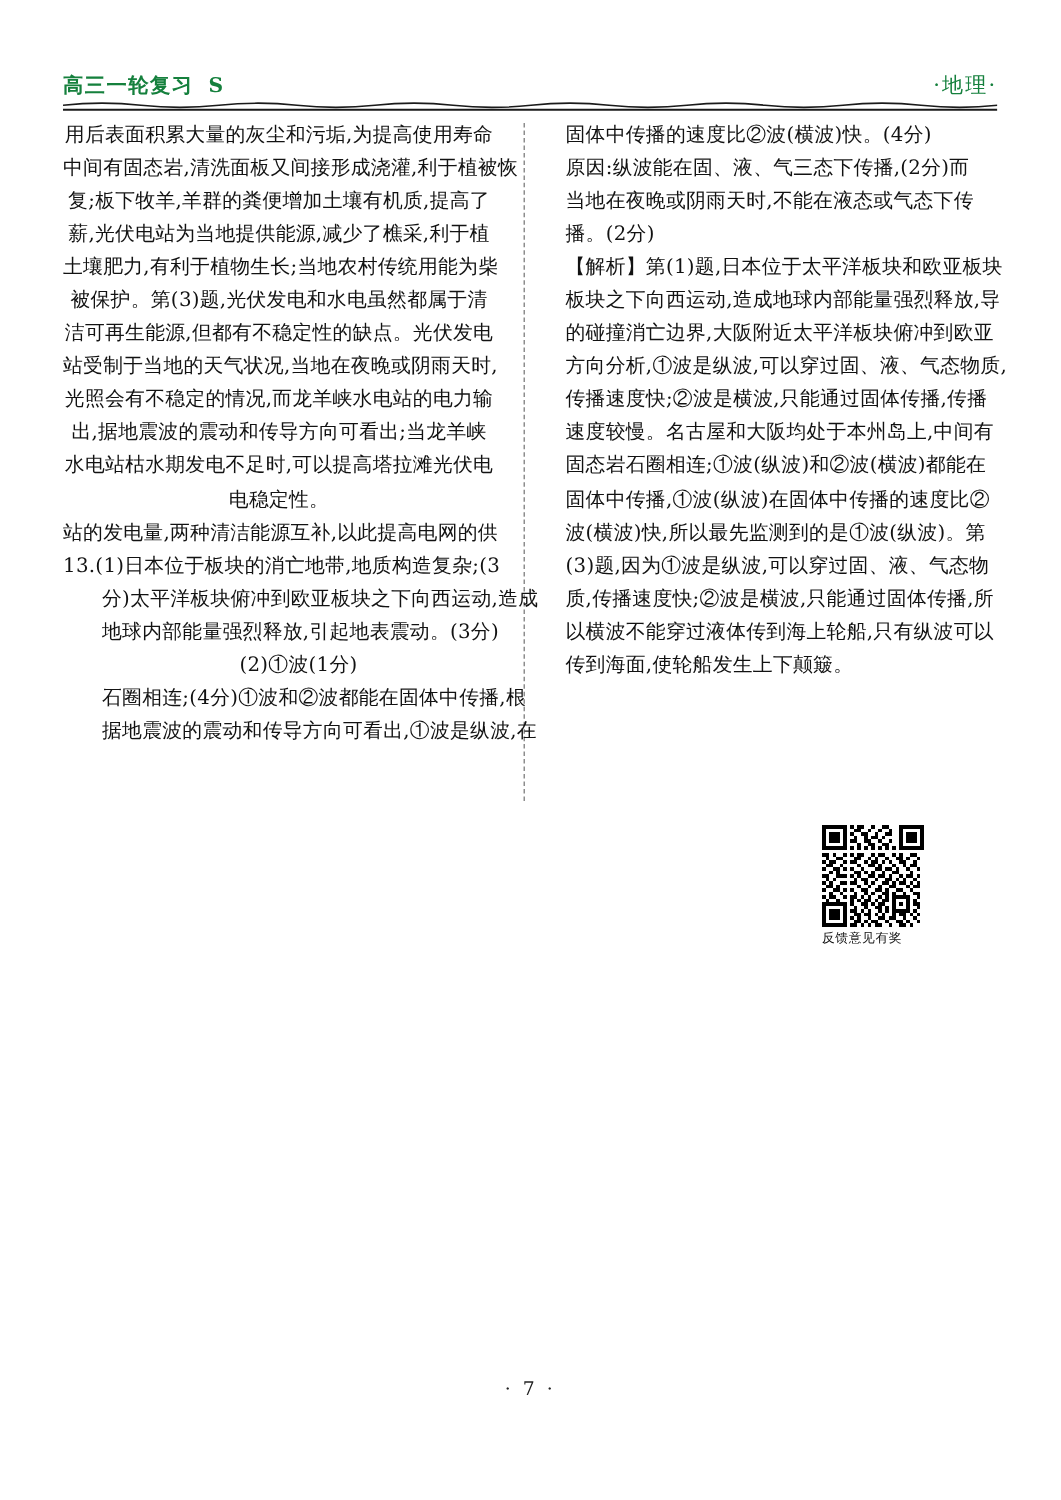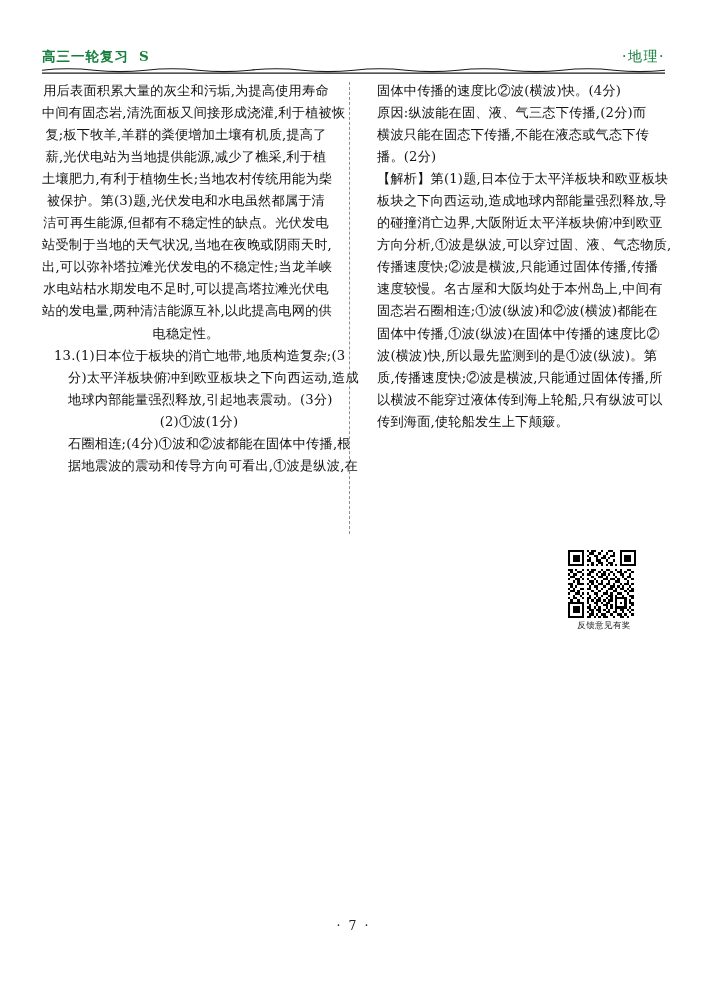--- a/index.html
+++ b/index.html
@@ -73,28 +73,27 @@
     margin:0;
     font-size:13.2px;
     line-height:22.05px;
     letter-spacing:0.2px;
     color:#121212;
     white-space:nowrap;
     font-family:"DejaVu Serif","Liberation Serif",serif;
   }
   p.line.ind2{ padding-left:26px;}
   p.line.hang{ padding-left:0;}
-  .num{ display:inline-block;margin-left:12px; }
+  .num{ display:inline-block; }
 
   
   .qrblock{
     position:absolute;
-    left:568px; top:550px;
+    left:548px; top:550px;
     width:72px;
-    text-align:center;
   }
   .qr{
     width:68px;height:68px;
     display:block;
     background:#fff;
   }
   .qrcap{
     margin-top:2px;
     font-size:8.5px;
     letter-spacing:0.4px;
@@ -136,48 +135,50 @@
 
     <div class="col col-left">
       <p class="line">用后表面积累大量的灰尘和污垢,为提高使用寿命</p>
       <p class="line">中间有固态岩,清洗面板又间接形成浇灌,利于植被恢</p>
       <p class="line">复;板下牧羊,羊群的粪便增加土壤有机质,提高了</p>
       <p class="line">薪,光伏电站为当地提供能源,减少了樵采,利于植</p>
       <p class="line">土壤肥力,有利于植物生长;当地农村传统用能为柴</p>
       <p class="line">被保护。第(3)题,光伏发电和水电虽然都属于清</p>
       <p class="line">洁可再生能源,但都有不稳定性的缺点。光伏发电</p>
       <p class="line">站受制于当地的天气状况,当地在夜晚或阴雨天时,</p>
-      <p class="line">出,可以弥补塔拉滩光伏发电的不稳定性;当龙羊峡</p>
+      <p class="line">光照会有不稳定的情况,而龙羊峡水电站的电力输</p>
+      <p class="line">出,据地震波的震动和传导方向可看出;当龙羊峡</p>
       <p class="line">水电站枯水期发电不足时,可以提高塔拉滩光伏电</p>
+      <p class="line">电稳定性。</p>
       <p class="line">站的发电量,两种清洁能源互补,以此提高电网的供</p>
-      <p class="line">电稳定性。</p>
 
       <p class="line hang"><span class="num">13.</span><span>(1)日本位于板块的消亡地带,地质构造复杂;(3</span></p>
       <p class="line ind2">分)太平洋板块俯冲到欧亚板块之下向西运动,造成</p>
       <p class="line ind2">地球内部能量强烈释放,引起地表震动。(3分)</p>
       <p class="line ind2">(2)①波(1分)</p>
       <p class="line ind2">石圈相连;(4分)①波和②波都能在固体中传播,根</p>
       <p class="line ind2">据地震波的震动和传导方向可看出,①波是纵波,在</p>
     </div>
 
     <div class="col col-right">
       <p class="line">固体中传播的速度比②波(横波)快。(4分)</p>
       <p class="line">原因:纵波能在固、液、气三态下传播,(2分)而</p>
-      <p class="line">横波只能在固态下传播,不能在液态或气态下传</p>
+      <p class="line">当地在夜晚或阴雨天时,不能在液态或气态下传</p>
       <p class="line">播。(2分)</p>
 
       <p class="line">【解析】第(1)题,日本位于太平洋板块和欧亚板块</p>
       <p class="line">板块之下向西运动,造成地球内部能量强烈释放,导</p>
       <p class="line">的碰撞消亡边界,大阪附近太平洋板块俯冲到欧亚</p>
       <p class="line">方向分析,①波是纵波,可以穿过固、液、气态物质,</p>
       <p class="line">传播速度快;②波是横波,只能通过固体传播,传播</p>
       <p class="line">速度较慢。名古屋和大阪均处于本州岛上,中间有</p>
       <p class="line">固态岩石圈相连;①波(纵波)和②波(横波)都能在</p>
       <p class="line">固体中传播,①波(纵波)在固体中传播的速度比②</p>
       <p class="line">波(横波)快,所以最先监测到的是①波(纵波)。第</p>
+      <p class="line">(3)题,因为①波是纵波,可以穿过固、液、气态物</p>
       <p class="line">质,传播速度快;②波是横波,只能通过固体传播,所</p>
       <p class="line">以横波不能穿过液体传到海上轮船,只有纵波可以</p>
       <p class="line">传到海面,使轮船发生上下颠簸。</p>
     </div>
   </div>
 
   <div class="qrblock">
     <svg class="qr" viewBox="0 0 29 29" shape-rendering="crispEdges">
       <rect width="29" height="29" fill="#ffffff"></rect>
       <g fill="#000000">

